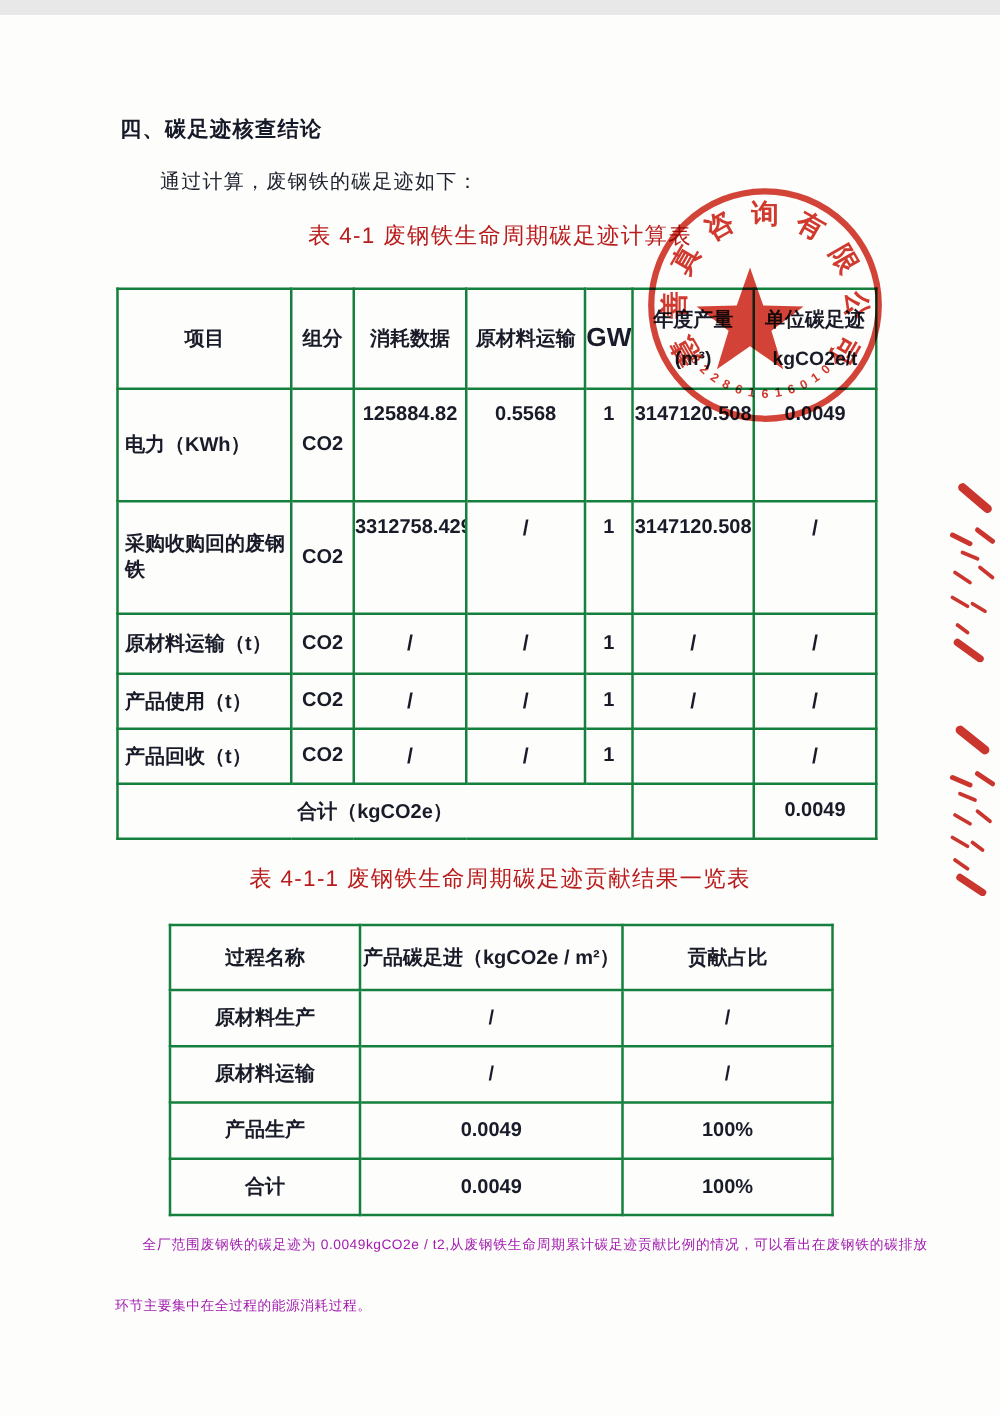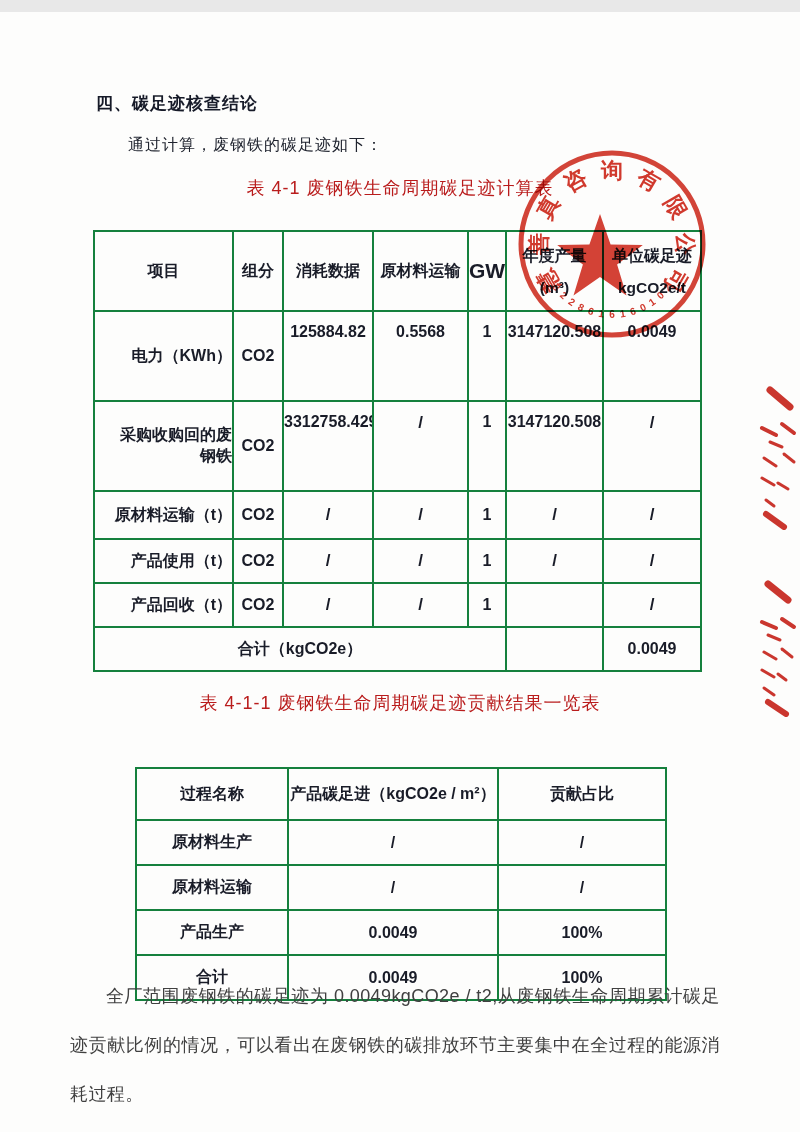--- a/index.html
+++ b/index.html
@@ -22,39 +22,39 @@
     font-size:18px;font-weight:normal;letter-spacing:1px;color:#b91c1c;
   }
   .t1-title{top:164px;}
   .t2-title{top:679px;}
 
   table{border-collapse:collapse;table-layout:fixed;position:absolute;}
   td,th{border:2px solid #15803d;font-size:16px;font-weight:600;
         text-align:center;vertical-align:middle;padding:0;color:#191c28;
         overflow:hidden;}
   .t1-table{left:93px;top:218px;width:607px;}
-  .t2-table{left:135px;top:755px;width:530px;}
+  .t2-table{left:135px;top:727px;width:530px;}
 
   .t1-table tr.hdr{height:80px;}
   .t1-table tr.tall{height:90px;}
   .t1-table tr.short{height:44px;}
   .t1-table tr.mid{height:48px;}
   .hdr .sub{display:block;margin-top:12px;font-size:15.5px;}
-  .c-left{text-align:right;padding-left:15px;}
+  .c-left{text-align:left;padding-left:5px;}
   tr.tall td.num{vertical-align:top;padding-top:11px;}
   td.slash{font-size:17px;}
 
   .t2-table tr.hdr2{height:52px;}
   .t2-table tr.r2{height:45px;}
   .t2-table td,.t2-table th{font-size:16px;}
 
   .closing{
-    position:absolute;left:70px;top:960px;width:650px;
-    font-size:18px;line-height:49px;letter-spacing:.4px;
-    text-align:justify;text-indent:2em;color:#404040;
+    position:absolute;left:92px;top:960px;width:650px;
+    font-size:11px;line-height:49px;letter-spacing:.4px;
+    text-align:justify;text-indent:2em;color:#a21caf;
   }
 
   .seal{
     position:absolute;left:502px;top:122px;width:220px;height:220px;
     mix-blend-mode:multiply;opacity:.93;pointer-events:none;
   }
   .seal text{fill:#cf2a1d;font-family:"Liberation Sans","DejaVu Sans",sans-serif;}
   .seal .arc-ch{font-size:22px;font-weight:bold;}
   .seal .digit{font-size:10px;font-weight:bold;}
 

